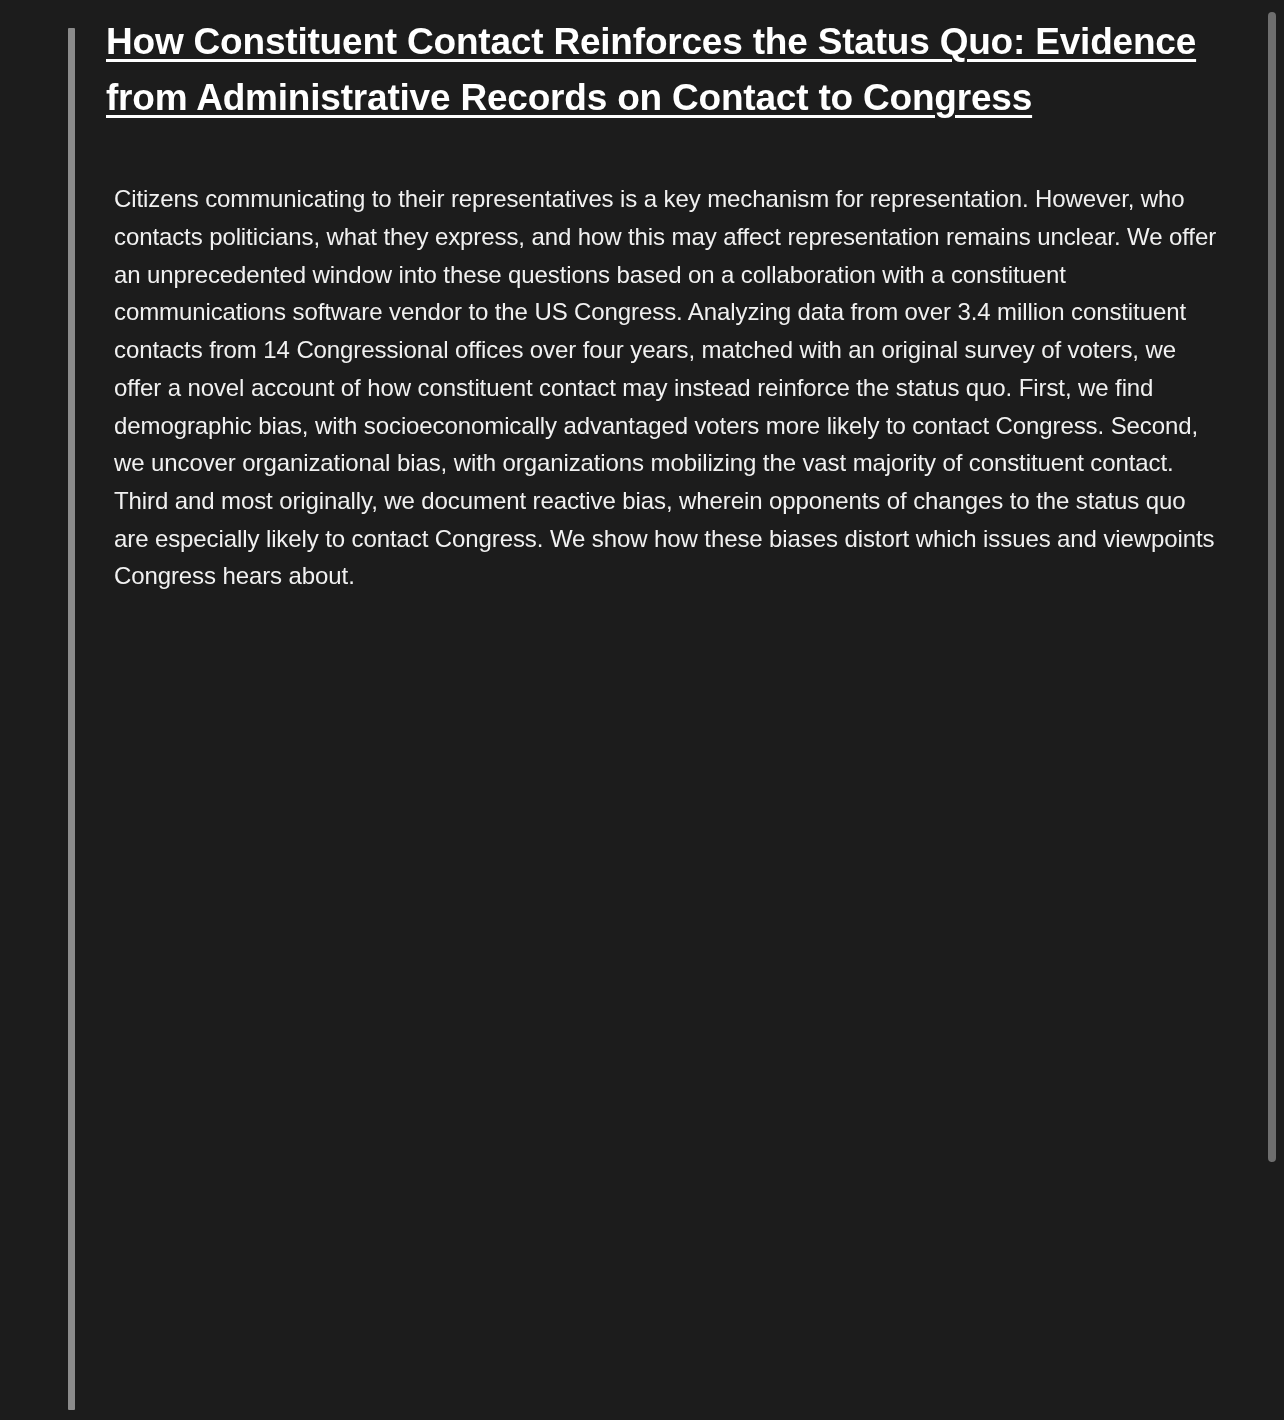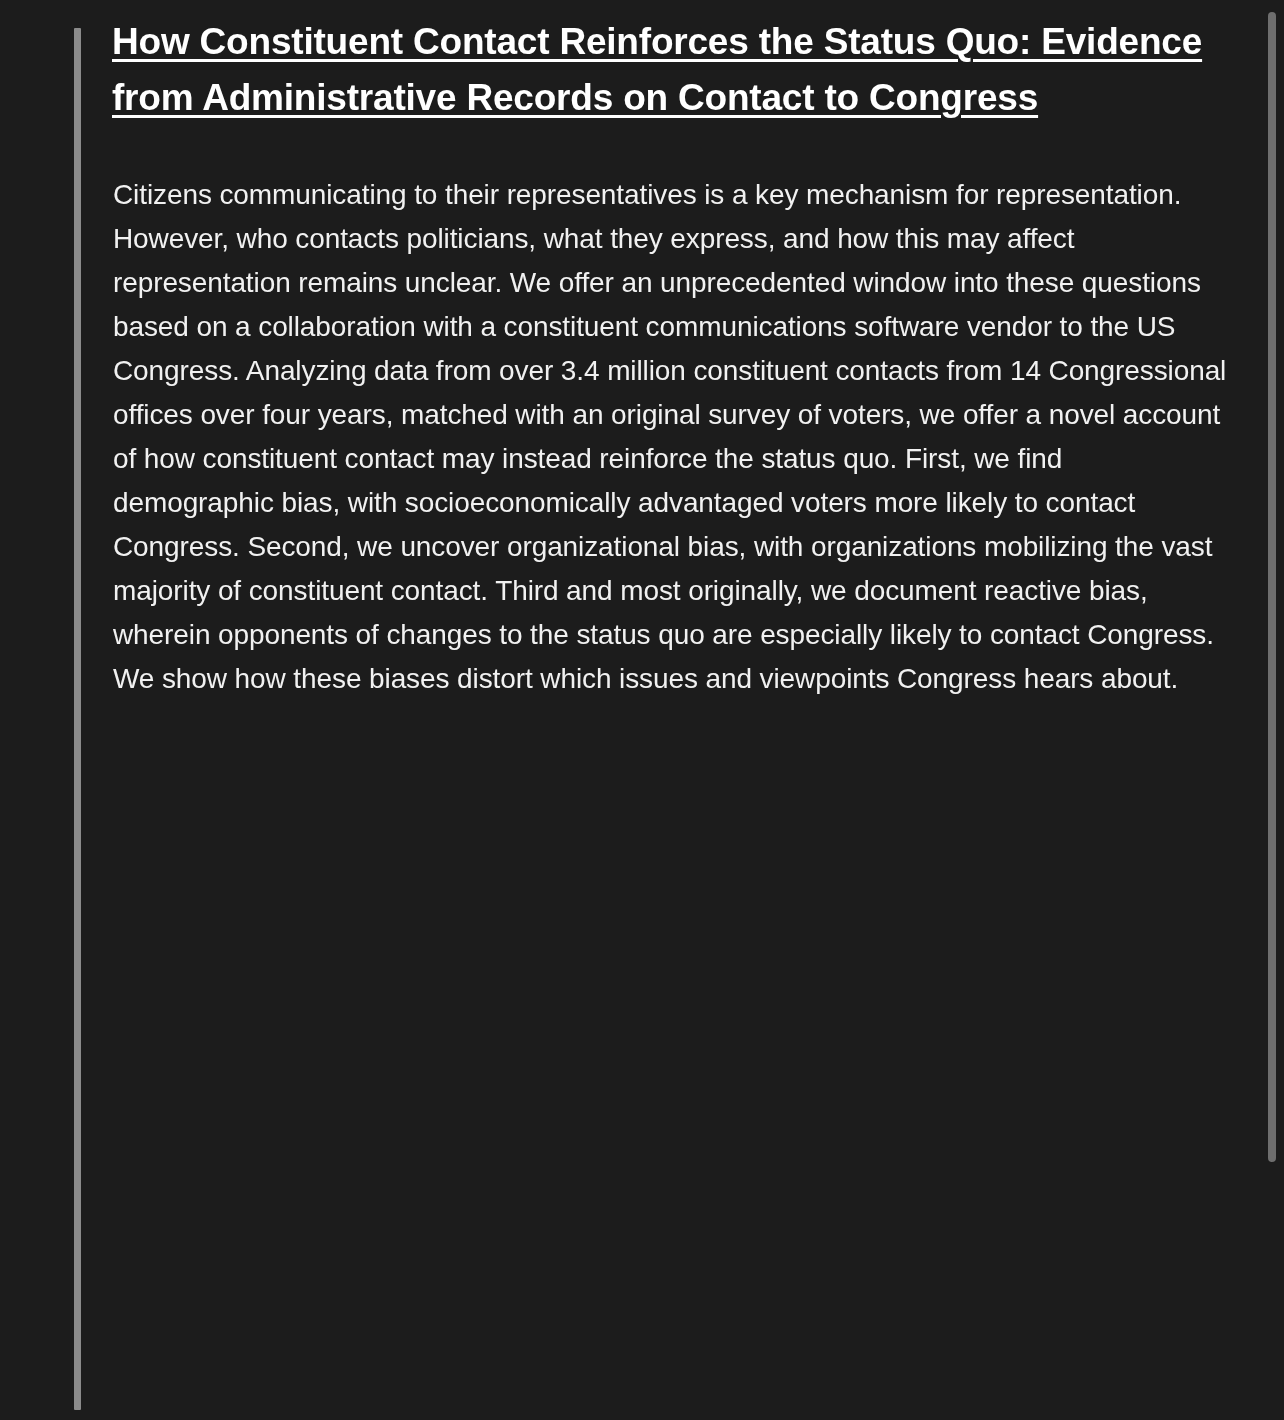--- a/index.html
+++ b/index.html
@@ -17,21 +17,21 @@
   }
 
   .page {
     position: absolute;
     left: 0;
     top: 0;
     width: 1284px;
     height: 1420px;
     background: #1c1c1c;
     box-sizing: border-box;
-    padding: 14px 16px 10px 16px;
+    padding: 14px 16px 10px 10px;
   }
 
   .quote-block {
     position: relative;
     box-sizing: border-box;
     padding-left: 30px;
     min-height: 1390px;
   }
 
   .quote-bar {
@@ -56,24 +56,24 @@
     letter-spacing: -0.2px;
     color: #ffffff;
     max-width: 1140px;
   }
 
   .spacer {
     height: 46px;
   }
 
   .abstract-body {
-    margin: 1px;
+    margin: 8px;
     padding-left: 66px;
     padding-right: 40px;
-    font-size: 28px;
+    font-size: 24px;
     line-height: 1.57;
     font-weight: normal;
     color: #f1f1f1;
     letter-spacing: -0.1px;
     max-width: 1150px;
   }
 
   .scrollbar-track {
     position: absolute;
     right: 4px;

